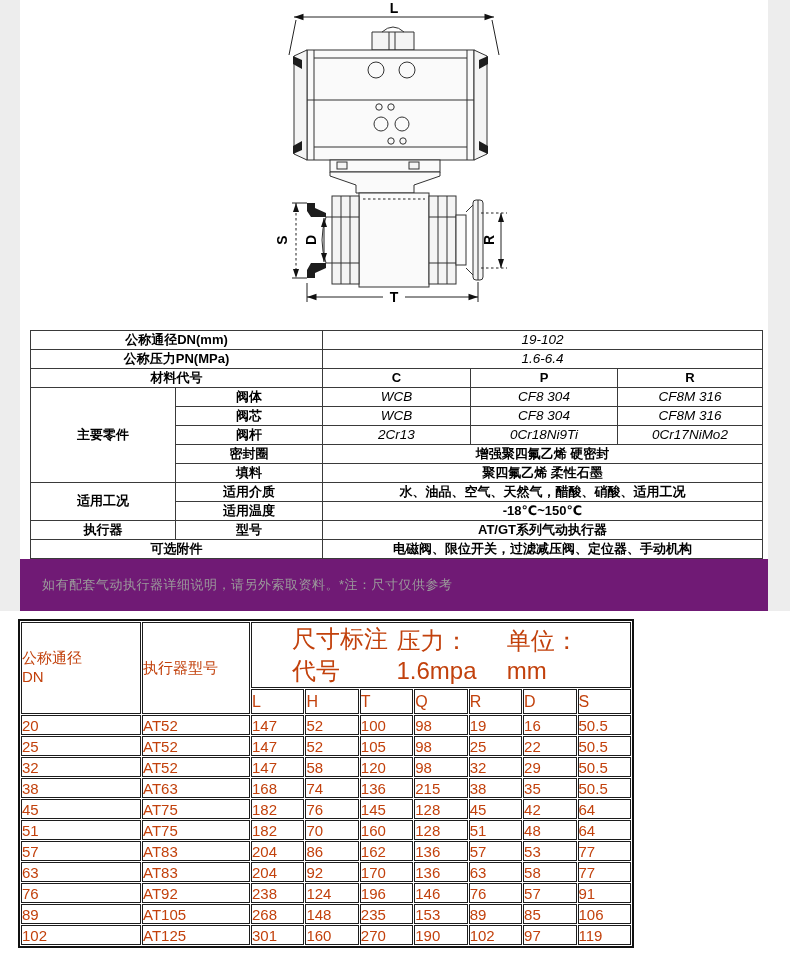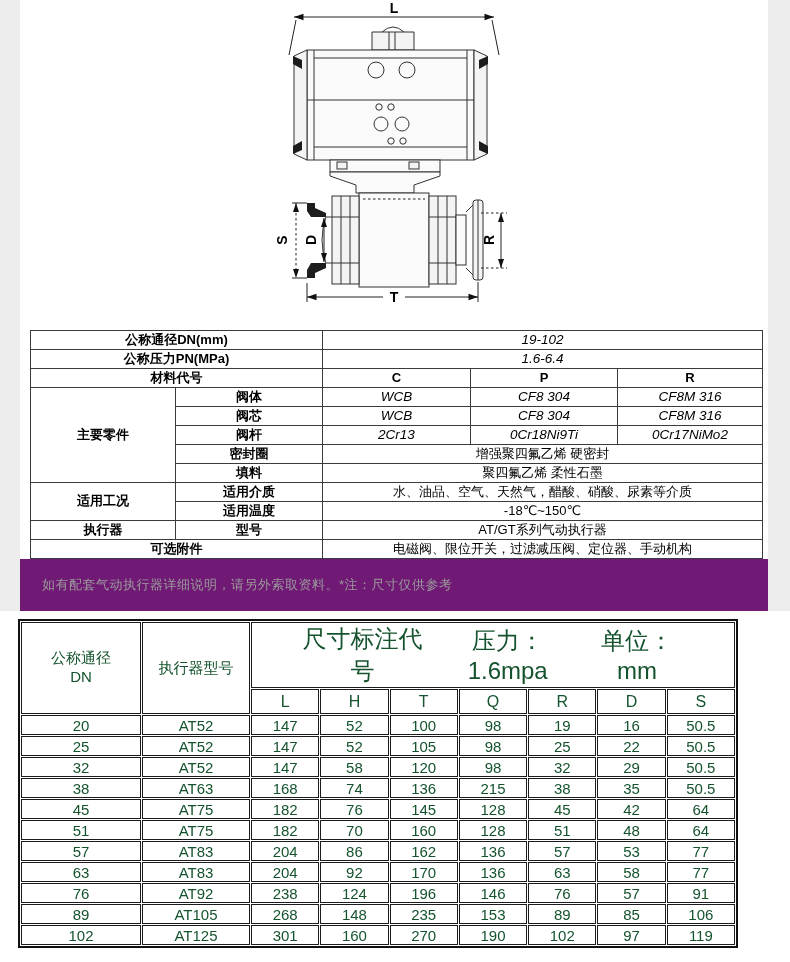--- a/index.html
+++ b/index.html
@@ -32,34 +32,34 @@
     width:732px; margin-left:10px;
     font-size:13px; color:#000;
   }
   table.spec-table td {
     border:1px solid #3a3a3a; height:19px;
     text-align:center; vertical-align:middle;
     padding:0 19px; line-height:1.1; overflow:hidden; white-space:nowrap;
   }
   table.spec-table td.lbl { font-weight:bold; }
   table.spec-table td.val { font-weight:normal; font-size:13.5px;font-style:italic; }
-  table.spec-table td.valb { font-weight:normal; }
+  table.spec-table td.valb { font-weight:bold; }
 
   .note {
     background:#701a75; padding:17px 10px 17px 22px;
     font-size:13px; color:#9b9b9b; letter-spacing:0.5px;
   }
 
   
   .bottom-band { background:#fff; padding:8px 0 0 18px; height:340px; }
   table.dim-table {
     border-collapse:separate; border-spacing:1px;
     border:2px solid #111; background:#fff;
-    width:720px; table-layout:fixed;
-    text-align:center; color:#14532d;
+    width:616px; table-layout:fixed;
+    text-align:left; color:#c2410c;
   }
   table.dim-table th, table.dim-table td {
     border:1px solid #1c1c1c; background:#fff;
     font-weight:normal; vertical-align:middle; overflow:hidden;
   }
   table.dim-table col.c-dn { width:120px; }
   table.dim-table col.c-model { width:108px; }
   tr.hrow1 th { height:64px; font-size:15px; }
   th.merged-head { height:32px !important; }
   .merged-flex { display:flex; justify-content:space-between; align-items:center; padding:0 42px 0 40px; font-size:24px; }
@@ -243,21 +243,21 @@
             <td class="lbl">密封圈</td>
             <td class="valb" colspan="3">增强聚四氟乙烯 硬密封</td>
           </tr>
           <tr>
             <td class="lbl">填料</td>
             <td class="valb" colspan="3">聚四氟乙烯 柔性石墨</td>
           </tr>
           <tr>
             <td class="lbl" rowspan="2">适用工况</td>
             <td class="lbl">适用介质</td>
-            <td class="valb" colspan="3">水、油品、空气、天然气，醋酸、硝酸、尿素等介质</td>
+            <td class="valb" colspan="3">水、油品、空气、天然气，醋酸、硝酸、适用工况</td>
           </tr>
           <tr>
             <td class="lbl">适用温度</td>
             <td class="valb" colspan="3">-18℃~150℃</td>
           </tr>
           <tr>
             <td class="lbl">执行器</td>
             <td class="lbl">型号</td>
             <td class="valb" colspan="3">AT/GT系列气动执行器</td>
           </tr>

